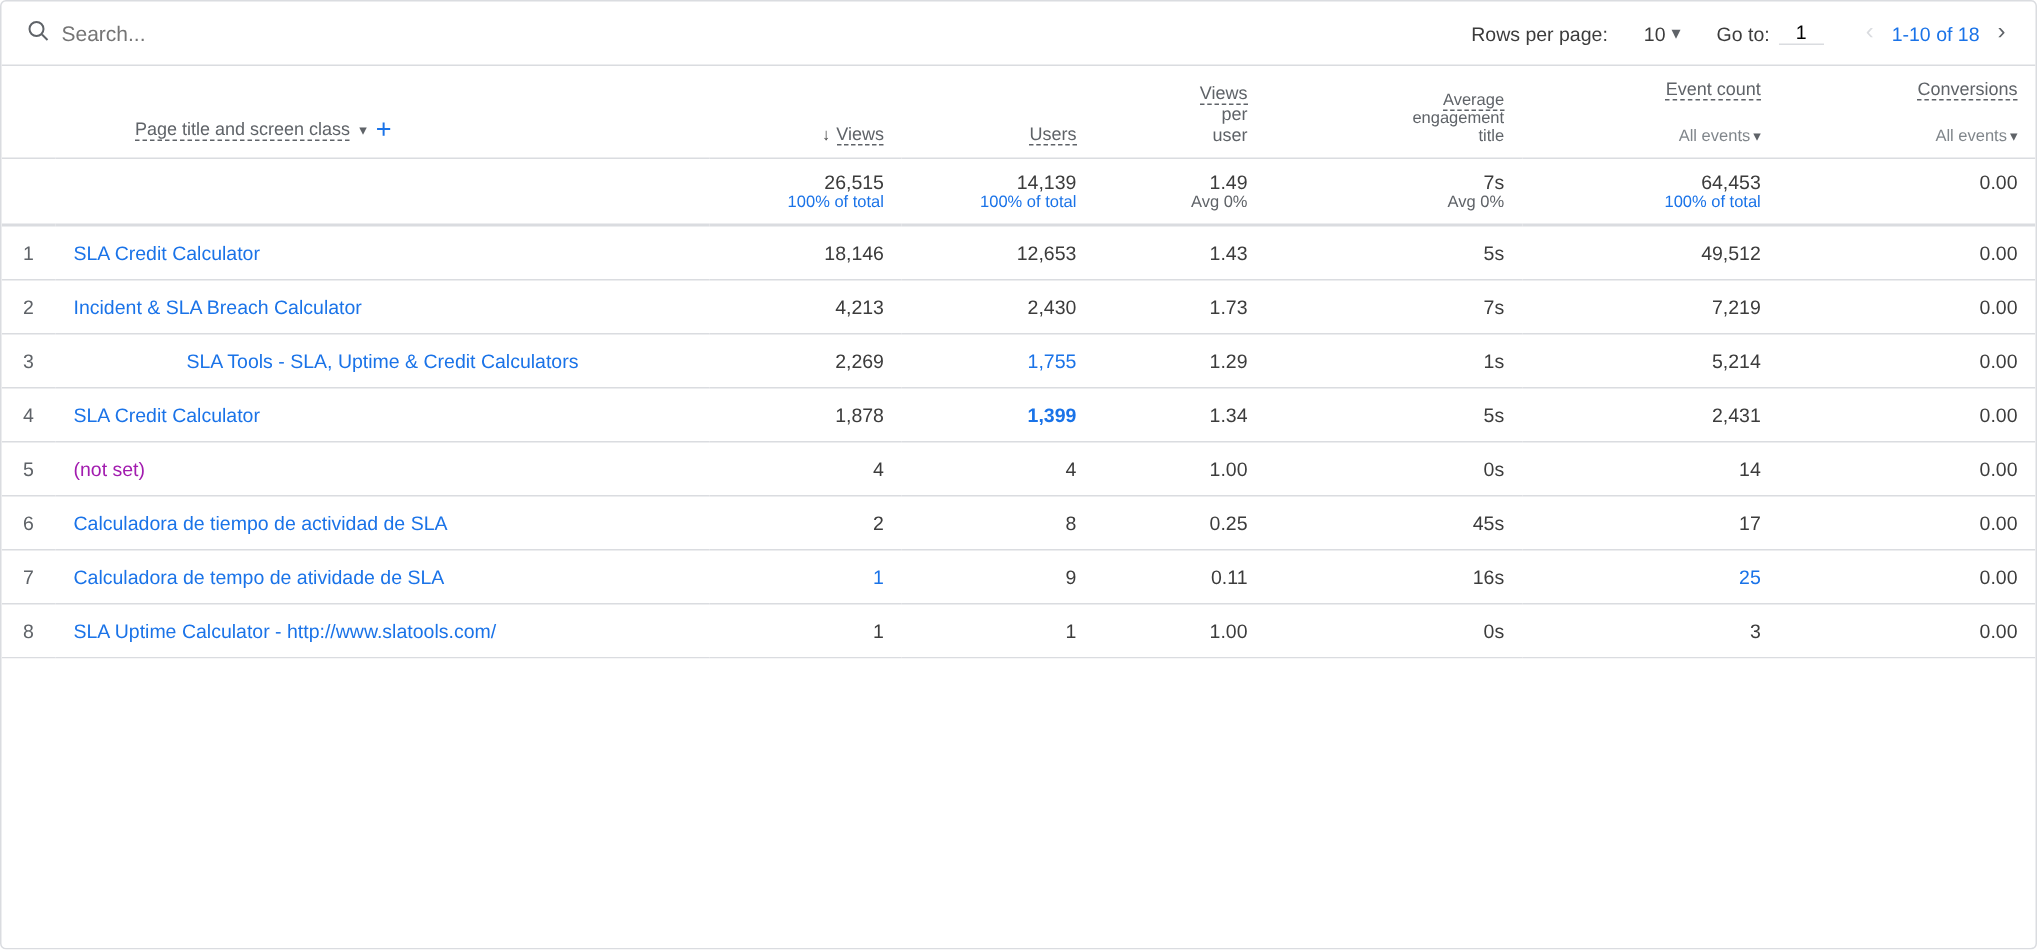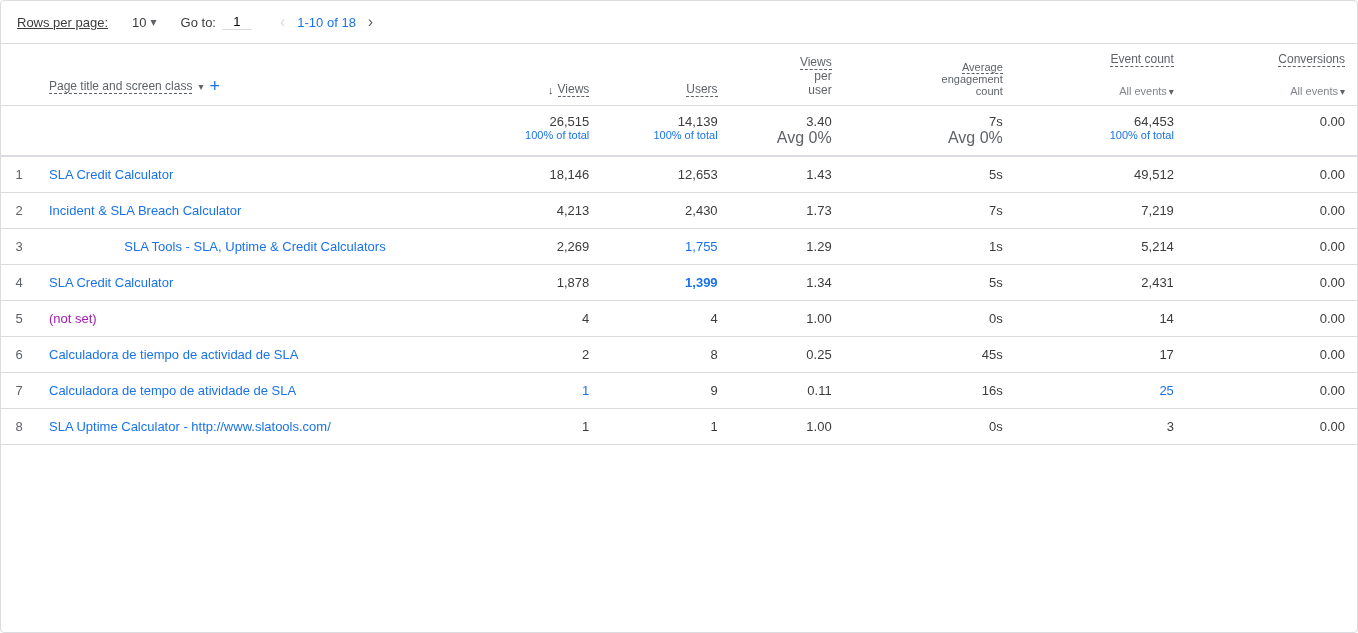--- a/index.html
+++ b/index.html
@@ -46,21 +46,20 @@
       display: flex;
       align-items: center;
       gap: 24px;
       font-size: 13px;
       color: #3c3c3c;
     }
     .rows-per-page {
       display: flex;
       align-items: center;
       gap: 6px;
-      text-decoration: underline;
     }
     .rows-select {
       display: flex;
       align-items: center;
       gap: 4px;
       font-size: 13px;
       cursor: pointer;
     }
     .goto {
       display: flex;
@@ -126,40 +125,41 @@
       gap: 2px;
       justify-content: flex-end;
       margin-top: 18px;
     }
     .dashed-underline {
       border-bottom: 1px dashed #5f6368;
     }
     .col-header-title {
       border-bottom: 1px dashed #5f6368;
       display: inline-block;
+      margin-left: 41px;
     }
     
     .totals-row td {
       padding: 8px 12px;
       text-align: right;
       font-size: 13px;
       border-bottom: 2px solid #dadce0;
       vertical-align: top;
     }
     .totals-row td.left-align { text-align: left; }
     .total-value {
       font-size: 13px;
       color: #3c3c3c;
     }
     .total-sub {
       font-size: 11px;
       color: #1a73e8;
     }
     .total-sub-gray {
-      font-size: 16px;
+      font-size: 11px;
       color: #5f6368;
     }
     
     tbody tr {
       border-bottom: 1px solid #dadce0;
     }
     td {
       padding: 10px 12px;
       text-align: right;
       font-size: 13px;
@@ -205,20 +205,29 @@
       align-items: center;
       gap: 6px;
     }
   </style>
 </head>
 <body>
 
 <div class="container">
 
   <div class="search-bar">
+    <div class="search-left">
+      <span class="search-icon-wrap">
+        <svg width="16" height="16" viewBox="0 0 24 24" fill="none" stroke="#5f6368" stroke-width="2">
+          <circle cx="11" cy="11" r="7"></circle>
+          <line x1="16.5" y1="16.5" x2="22" y2="22"></line>
+        </svg>
+      </span>
+      <input class="search-input" type="text" placeholder="Search..." style="">
+    </div>
     <div class="search-right">
       <span class="rows-per-page">Rows per page:</span>
       <div class="rows-select">
         <span>10</span>
         <span style="font-size:12px; color:#5f6368;">▾</span>
       </div>
       <div class="goto">
         <span>Go to:</span>
         <input class="goto-input" type="text" value="1" style="">
       </div>
@@ -263,21 +272,21 @@
               <div><span class="dashed-underline">Views</span></div>
               <div>per</div>
               <div>user</div>
             </div>
           </th>
 
           <th class="aet-col">
             <div style="text-align:right; font-size:11px; color:#5f6368;">
               <div><span class="dashed-underline">Average</span></div>
               <div>engagement</div>
-              <div>count</div>
+              <div>title</div>
             </div>
           </th>
 
           <th class="ec-col">
             <div class="col-header-main">
               <span class="dashed-underline">Event count</span>
             </div>
             <div class="col-sub">
               <span>All events</span>
               <span class="dropdown-arrow">▾</span>
@@ -302,21 +311,21 @@
           <td class="left-align"></td>
           <td>
             <div class="total-value">26,515</div>
             <div class="total-sub">100% of total</div>
           </td>
           <td>
             <div class="total-value">14,139</div>
             <div class="total-sub">100% of total</div>
           </td>
           <td>
-            <div class="total-value">3.40</div>
+            <div class="total-value">1.49</div>
             <div class="total-sub-gray">Avg 0%</div>
           </td>
           <td>
             <div class="total-value">7s</div>
             <div class="total-sub-gray">Avg 0%</div>
           </td>
           <td>
             <div class="total-value">64,453</div>
             <div class="total-sub">100% of total</div>
           </td>

